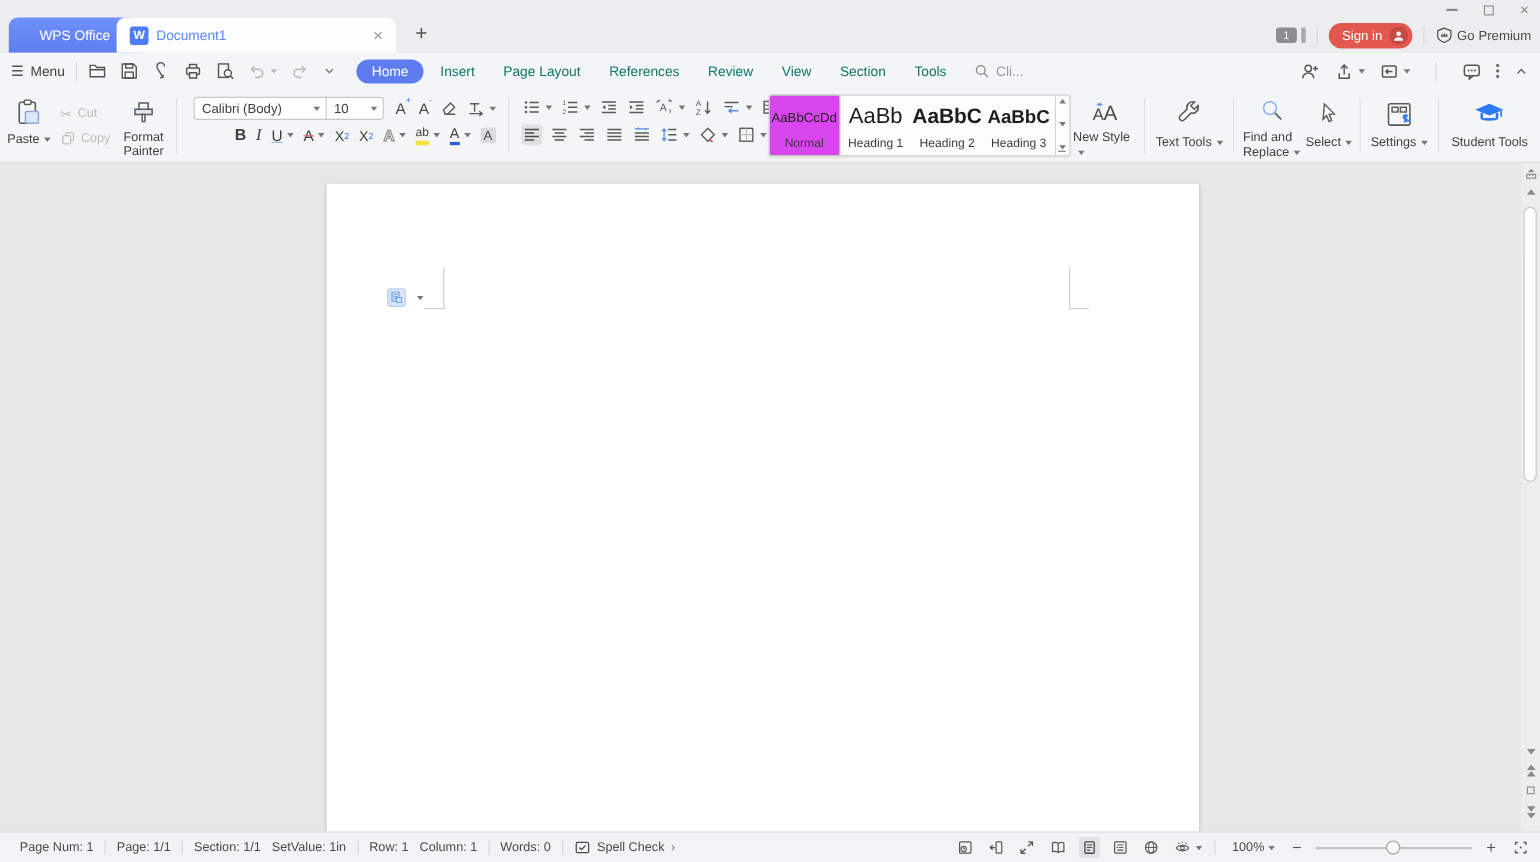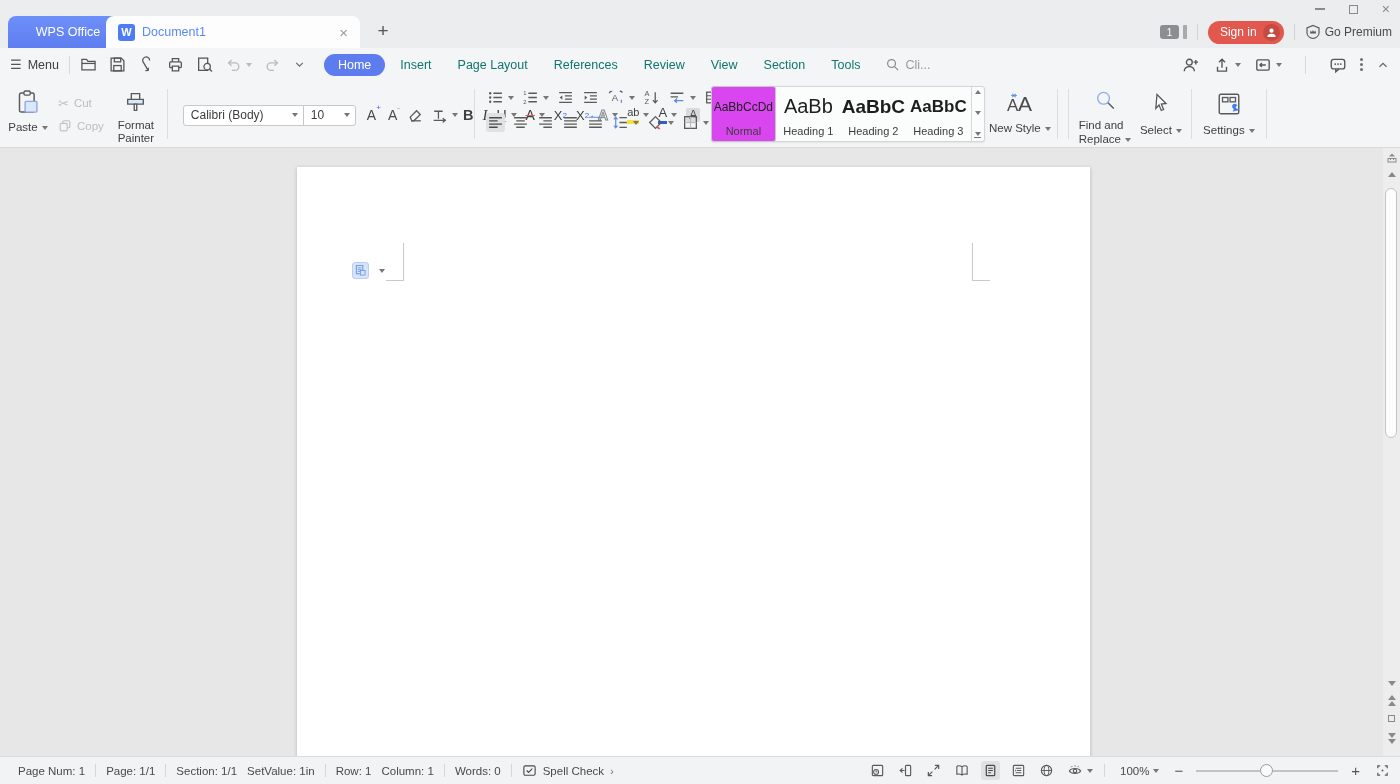--- a/index.html
+++ b/index.html
@@ -44,21 +44,21 @@
   .dots3 { display:flex; flex-direction:column; gap:2px; }
   .dots3 i { width:3px; height:3px; border-radius:50%; background:#6d6d6d; }
 
   
   .ribbon { position:absolute; top:81px; left:0; right:0; height:67px; background:#f4f5f6; border-bottom:1px solid #d9dadb; display:flex; align-items:stretch; padding:0 4px; }
   .rsep { width:1px; background:#dcddde; margin:8px 5px; }
   .bigbtn { display:flex; flex-direction:column; align-items:center; justify-content:flex-start; padding-top:8px; font-size:11.5px; color:#3f3f3f; }
   .bigbtn .lbl { margin-top:5px; line-height:1.15; text-align:center; }
   .cutcopy { display:flex; flex-direction:column; justify-content:center; gap:8px; padding:0 6px; }
   .ccrow { display:flex; align-items:center; gap:5px; font-size:11.5px; color:#bdbdbd; }
-  .fontgrp { width:296px; display:flex; flex-direction:row; padding:7px 6px 5px 10px; gap:5px; }
+  .fontgrp { width:296px; display:flex; flex-direction:column; padding:7px 6px 5px 10px; gap:5px;align-items:flex-end; }
   .fontrow1 { display:flex; align-items:center; gap:8px; }
   .fontbox { display:flex; align-items:center; background:#fff; border:1px solid #c7c8c9; border-radius:3px; height:21px; }
   .fname { width:104px; padding:0 4px 0 7px; font-size:12px; color:#3d3d3d; }
   .fdiv { width:1px; height:21px; background:#c7c8c9; }
   .fsize { width:36px; padding:0 4px 0 7px; font-size:12px; color:#3d3d3d; }
   .ficonsm { display:flex; align-items:center; gap:7px; margin-left:3px; }
   .growA { font-size:14px; color:#4a4a4a; position:relative; }
   .growA sup { font-size:8px; color:#3a6fe0; position:relative; top:-4px; }
   .fontrow2 { display:flex; align-items:center; gap:9px; font-size:14px; color:#3f3f3f; }
   .fr2item { display:flex; align-items:center; }
@@ -514,20 +514,26 @@
     <svg width="30" height="24" viewBox="0 0 30 24">
         <text x="2" y="20" font-size="17" fill="#4a4a4a">A</text>
         <text x="13" y="20" font-size="21" fill="#4a4a4a">A</text>
         <path d="M8 4 v-3 M8 2.5 h-3 m3 0 h3 M6 0.8 l4 3.4 M10 0.8 l-4 3.4" stroke="#5a8de0" stroke-width="0.9" transform="translate(1,2)"></path>
       </svg>
     <span class="lbl"><span>New Style</span><span class="dd"></span></span>
   </div>
 
   <div class="rsep"></div>
 
+  <div class="toolbtn" style="width:76px">
+    <svg width="26" height="26" viewBox="0 0 24 24">
+        <path d="M19.5 4.5 a5 5 0 0 1 -6 6.4 L8 16.5 a2.4 2.4 0 1 1 -3.4 -3.4 L10.2 7.6 a5 5 0 0 1 6.4-6 L13.4 4.8 l2.9 2.9 3.2-3.2 z" fill="none" stroke="#5a5a5a" stroke-width="1.3"></path>
+      </svg>
+    <span class="lbl"><span>Text Tools</span><span class="dd"></span></span>
+  </div>
 
   <div class="rsep"></div>
 
   <div class="toolbtn" style="width:62px;padding-top:8px">
     <svg width="26" height="26" viewBox="0 0 24 24">
         <circle cx="10.5" cy="9.5" r="6" fill="none" stroke="#8fb0ea" stroke-width="1.4"></circle>
         <path d="M15 14 L21 20" stroke="#5a5a5a" stroke-width="1.5"></path>
       </svg>
     <span class="lbl"><span>Find and</span><br><span>Replace</span><span class="dd"></span></span>
   </div>
@@ -546,20 +552,28 @@
         <rect x="3" y="3" width="18" height="18" rx="1.5" fill="none" stroke="#5a5a5a" stroke-width="1.3"></rect>
         <rect x="6" y="6" width="5" height="4" fill="none" stroke="#5a5a5a" stroke-width="1.2"></rect>
         <rect x="13" y="6" width="5" height="4" fill="none" stroke="#5a5a5a" stroke-width="1.2"></rect>
         <path d="M15.5 12.5 a3 3 0 0 0 1 4.2 l-1 2.5 2.5-1 a3 3 0 0 0 3.5-3.2 l-1.8 1.8 -1.8-1.8 1.8-1.8 a3 3 0 0 0 -4.2 -0.7 z" fill="#3c7bf2" stroke="none"></path>
       </svg>
     <span class="lbl"><span>Settings</span><span class="dd"></span></span>
   </div>
 
   <div class="rsep"></div>
 
+  <div class="toolbtn" style="width:90px">
+    <svg width="30" height="26" viewBox="0 0 28 24">
+        <path d="M14 3 L26 8 L14 13 L2 8 z" fill="#2f7bf6"></path>
+        <path d="M7.5 10.5 v4.5 c0 1.6 13 1.6 13 0 V10.5" fill="none" stroke="#2f7bf6" stroke-width="2.2"></path>
+        <path d="M24 9 v5" stroke="#2f7bf6" stroke-width="1.4"></path>
+      </svg>
+    <span class="lbl"><span>Student Tools</span></span>
+  </div>
 </div>
 
 <div class="docarea">
   <div class="page">
     <div class="cropTL"></div>
     <div class="cropTR"></div>
     <div class="floaty">
       <span class="floatyicon">
         <svg width="11" height="11" viewBox="0 0 12 12">
             <rect x="1.5" y="0.5" width="7" height="9" fill="none" stroke="#6fa0e8" stroke-width="1.2"></rect>

